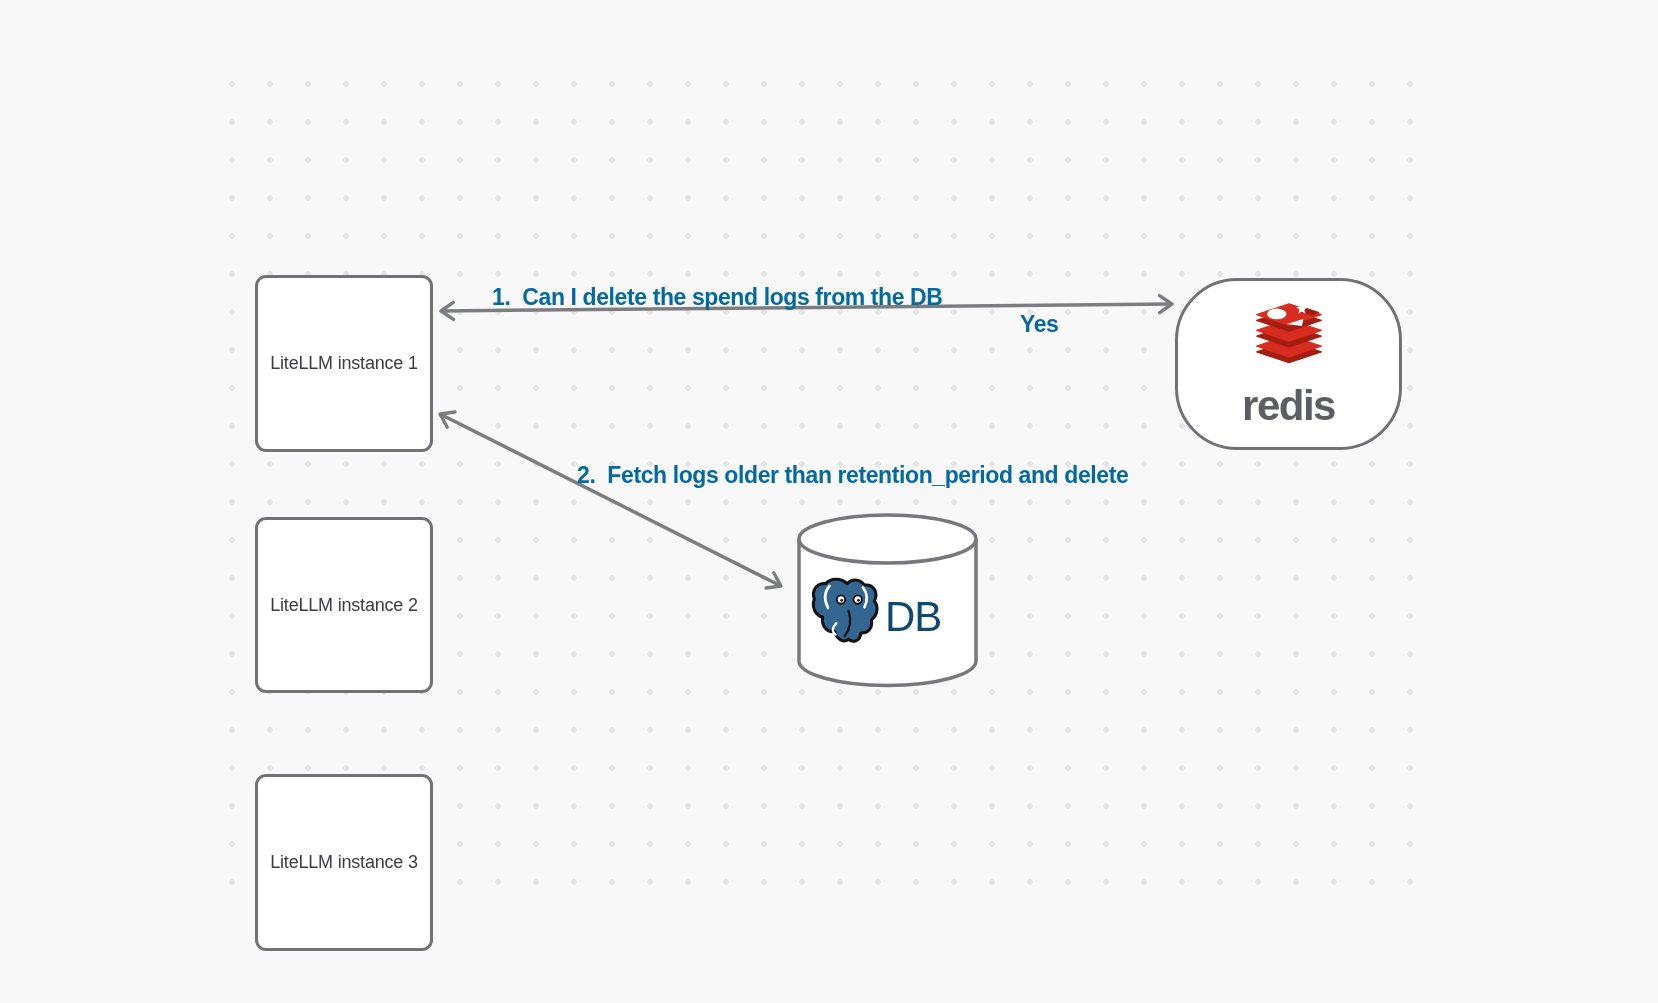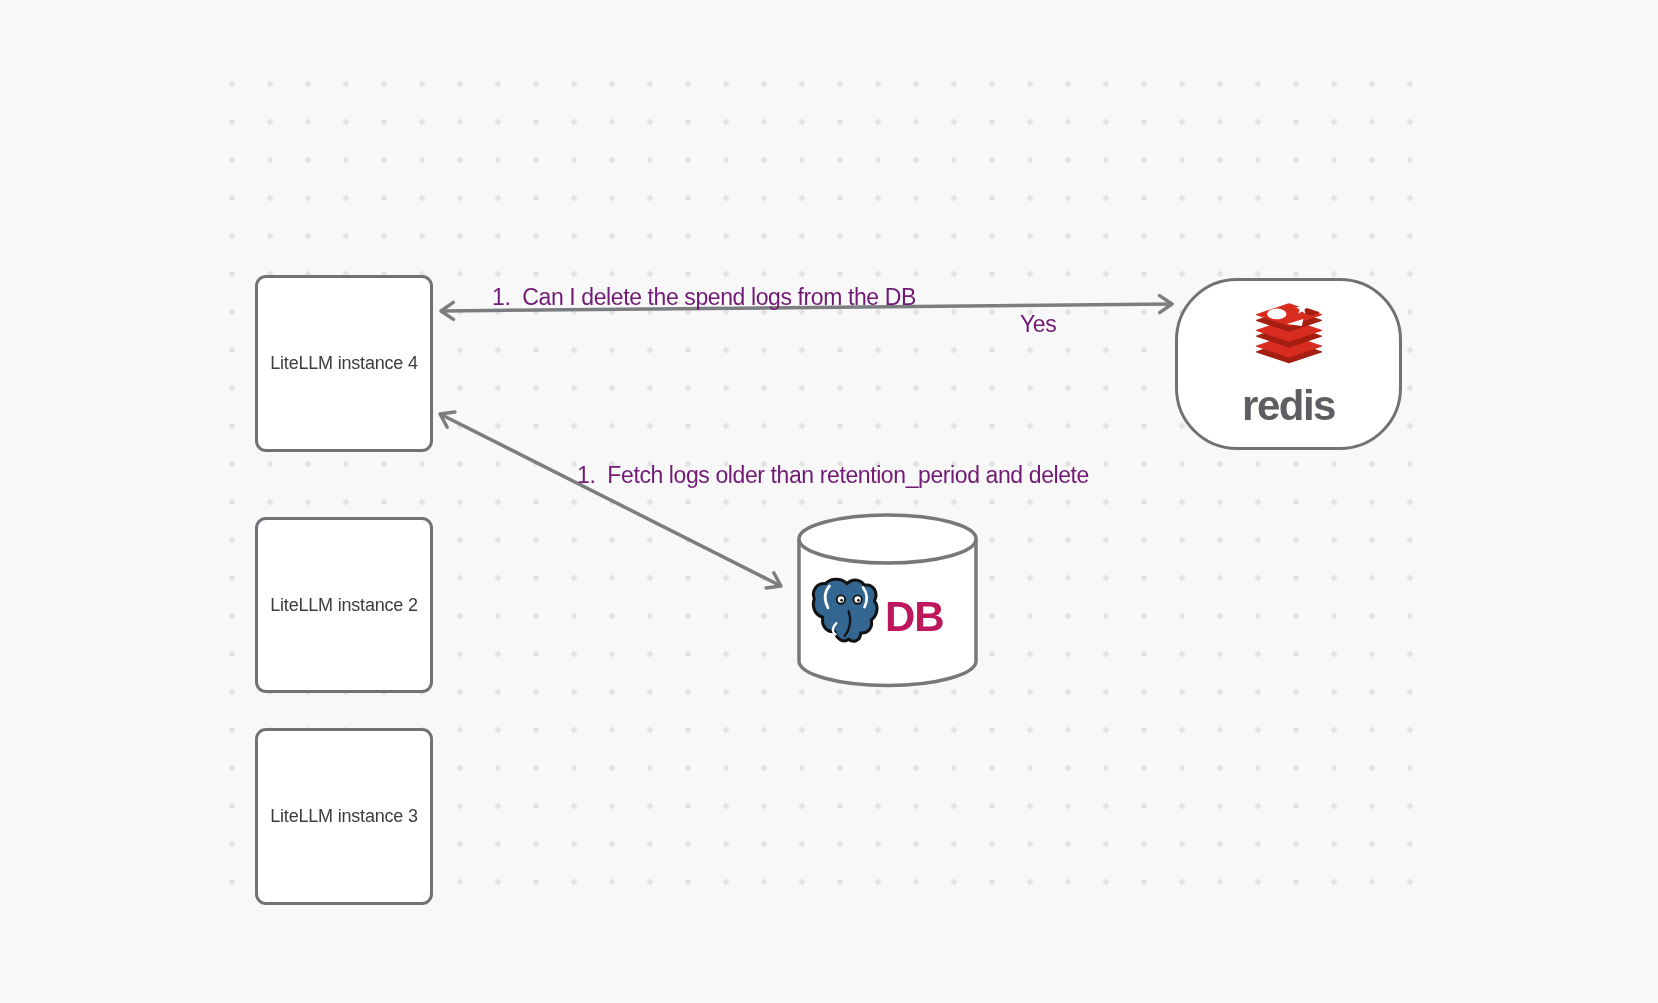--- a/index.html
+++ b/index.html
@@ -17,37 +17,37 @@
   .node{
     position:absolute;box-sizing:border-box;background:#ffffff;
     border:3px solid #717276;display:flex;align-items:center;justify-content:center;
   }
   .litellm{width:178px;height:177px;border-radius:11px;left:255px;}
   .litellm .boxlabel{
     font-size:18px;color:#3b3d41;letter-spacing:-0.2px;white-space:pre;
   }
   #box1{top:275px;}
   #box2{top:517px;height:176px;}
-  #box3{top:728px;}
+  #box3{top:774px;}
   .redis-node{
     left:1175px;top:278px;width:227px;height:172px;border-radius:62px;
     flex-direction:column;justify-content:flex-start;
   }
   .redis-logo{margin-top:20px;}
   .redis-word{
     font-size:42px;font-weight:bold;color:#5d5e61;letter-spacing:-1.5px;
     line-height:1;margin-top:18px;
   }
   .db-node{position:absolute;left:795px;top:510px;width:185px;height:180px;}
   .db-text{
-    position:absolute;left:90px;top:86px;font-size:42px;font-weight:700;
-    color:#be185d;letter-spacing:-1px;line-height:1;
+    position:absolute;left:90px;top:86px;font-size:42px;font-weight:400;
+    color:#0c4a6e;letter-spacing:-1px;line-height:1;
   }
   .alabel{
-    position:absolute;font-weight:normal;font-size:23px;color:#701a75;
+    position:absolute;font-weight:bold;font-size:23px;color:#0369a1;
     letter-spacing:-0.4px;white-space:pre;line-height:1.15;
   }
   #label1{left:492px;top:284px;}
   #labelYes{left:1020px;top:284px;margin-top:27px;}
   #label2{left:577px;top:462px;}
 </style>
 </head>
 <body>
 
 <div class="dotgrid"></div>
@@ -56,21 +56,21 @@
   <defs>
     <marker id="chev" viewBox="0 0 14 14" refX="11" refY="7" markerWidth="6.2" markerHeight="6.2" orient="auto-start-reverse">
       <path d="M3 1.5 L11 7 L3 12.5" fill="none" stroke="#7b7d80" stroke-width="2.2" stroke-linecap="round" stroke-linejoin="round"></path>
     </marker>
   </defs>
   <line x1="441" y1="311" x2="1172" y2="304" stroke="#7b7d80" stroke-width="3.5" marker-start="url(#chev)" marker-end="url(#chev)"></line>
   <line x1="440" y1="414" x2="781" y2="586" stroke="#7b7d80" stroke-width="3.5" marker-start="url(#chev)" marker-end="url(#chev)"></line>
 </svg>
 
 <div class="node litellm" id="box1">
-  <span class="boxlabel">LiteLLM instance 4</span>
+  <span class="boxlabel">LiteLLM instance 1</span>
 </div>
 <div class="node litellm" id="box2">
   <span class="boxlabel">LiteLLM instance 2</span>
 </div>
 <div class="node litellm" id="box3">
   <span class="boxlabel">LiteLLM instance 3</span>
 </div>
 
 <div class="node redis-node">
   <svg class="redis-logo" width="86" height="66" viewBox="0 0 120 90">
@@ -112,13 +112,13 @@
       <circle cx="65" cy="32" r="1.8" fill="#121212"></circle>
       <path d="M52 46 C56 58 54 70 47 79" fill="none" stroke="#121212" stroke-width="3" stroke-linecap="round"></path>
       <path d="M36 62 C30 68 30 74 35 77" fill="none" stroke="#ffffff" stroke-width="3" stroke-linecap="round"></path>
     </g>
   </svg>
   <span class="db-text">DB</span>
 </div>
 
 <div class="alabel" id="label1">1.  Can I delete the spend logs from the DB</div>
 <div class="alabel" id="labelYes">Yes</div>
-<div class="alabel" id="label2">1.  Fetch logs older than retention_period and delete</div>
+<div class="alabel" id="label2">2.  Fetch logs older than retention_period and delete</div>
 
 </body></html>

